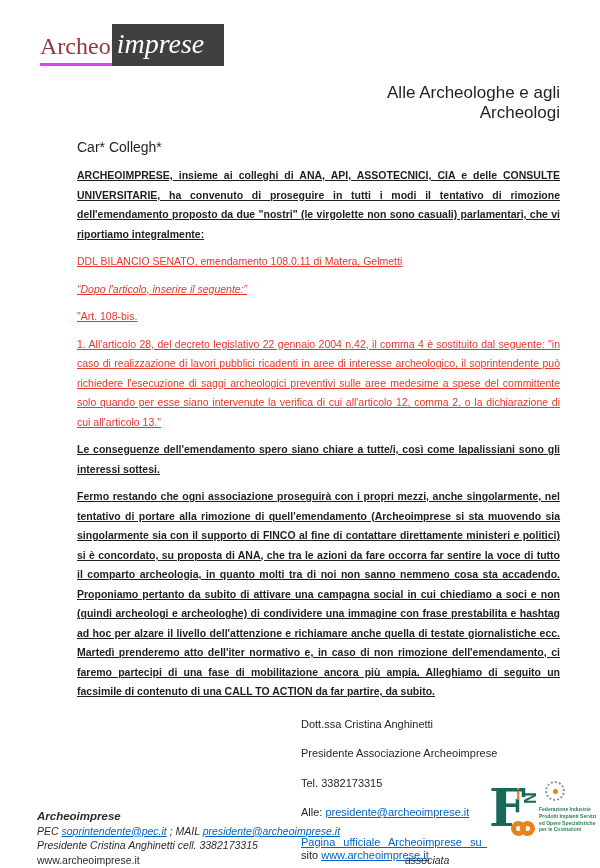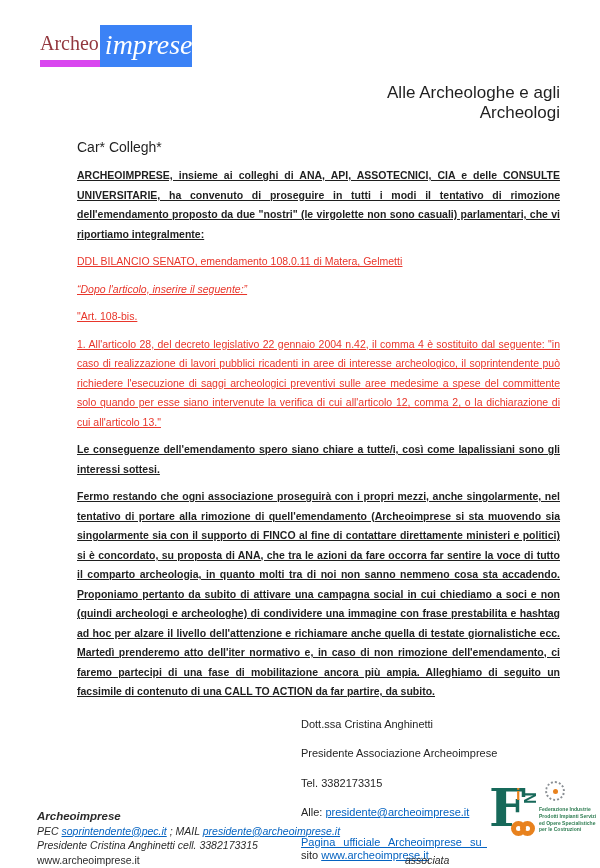--- a/index.html
+++ b/index.html
@@ -17,34 +17,34 @@
   
   .logo {
     position: absolute;
     left: 40px;
     top: 24px;
     display: flex;
     align-items: flex-end;
   }
   .logo-archeo {
     font-family: "Liberation Serif", serif;
-    font-size: 20px;
+    font-size: 24px;
     line-height: 30px;
     color: #93383f;
-    border-bottom: 7px solid #d946ef;
+    border-bottom: 3px solid #d946ef;
     padding: 4px 1px 2px 0;
   }
   .logo-imprese {
     font-family: "Liberation Serif", serif;
     font-style: italic;
     font-size: 28px;
     line-height: 30px;
     color: #ffffff;
-    background: #3b82f6;
-    padding: 5px 0 7px 5px;
+    background: #404040;
+    padding: 5px 20px 7px 5px;
   }
 
   
   .content { padding: 83px 40px 0 77px; }
   .recipient { margin-left: 278px; font-size: 17px; text-align: right; }
   .salutation { margin-top: 16px; font-size: 14px; }
 
   .bodytext p {
     font-size: 10.5px;
     line-height: 19.5px;

